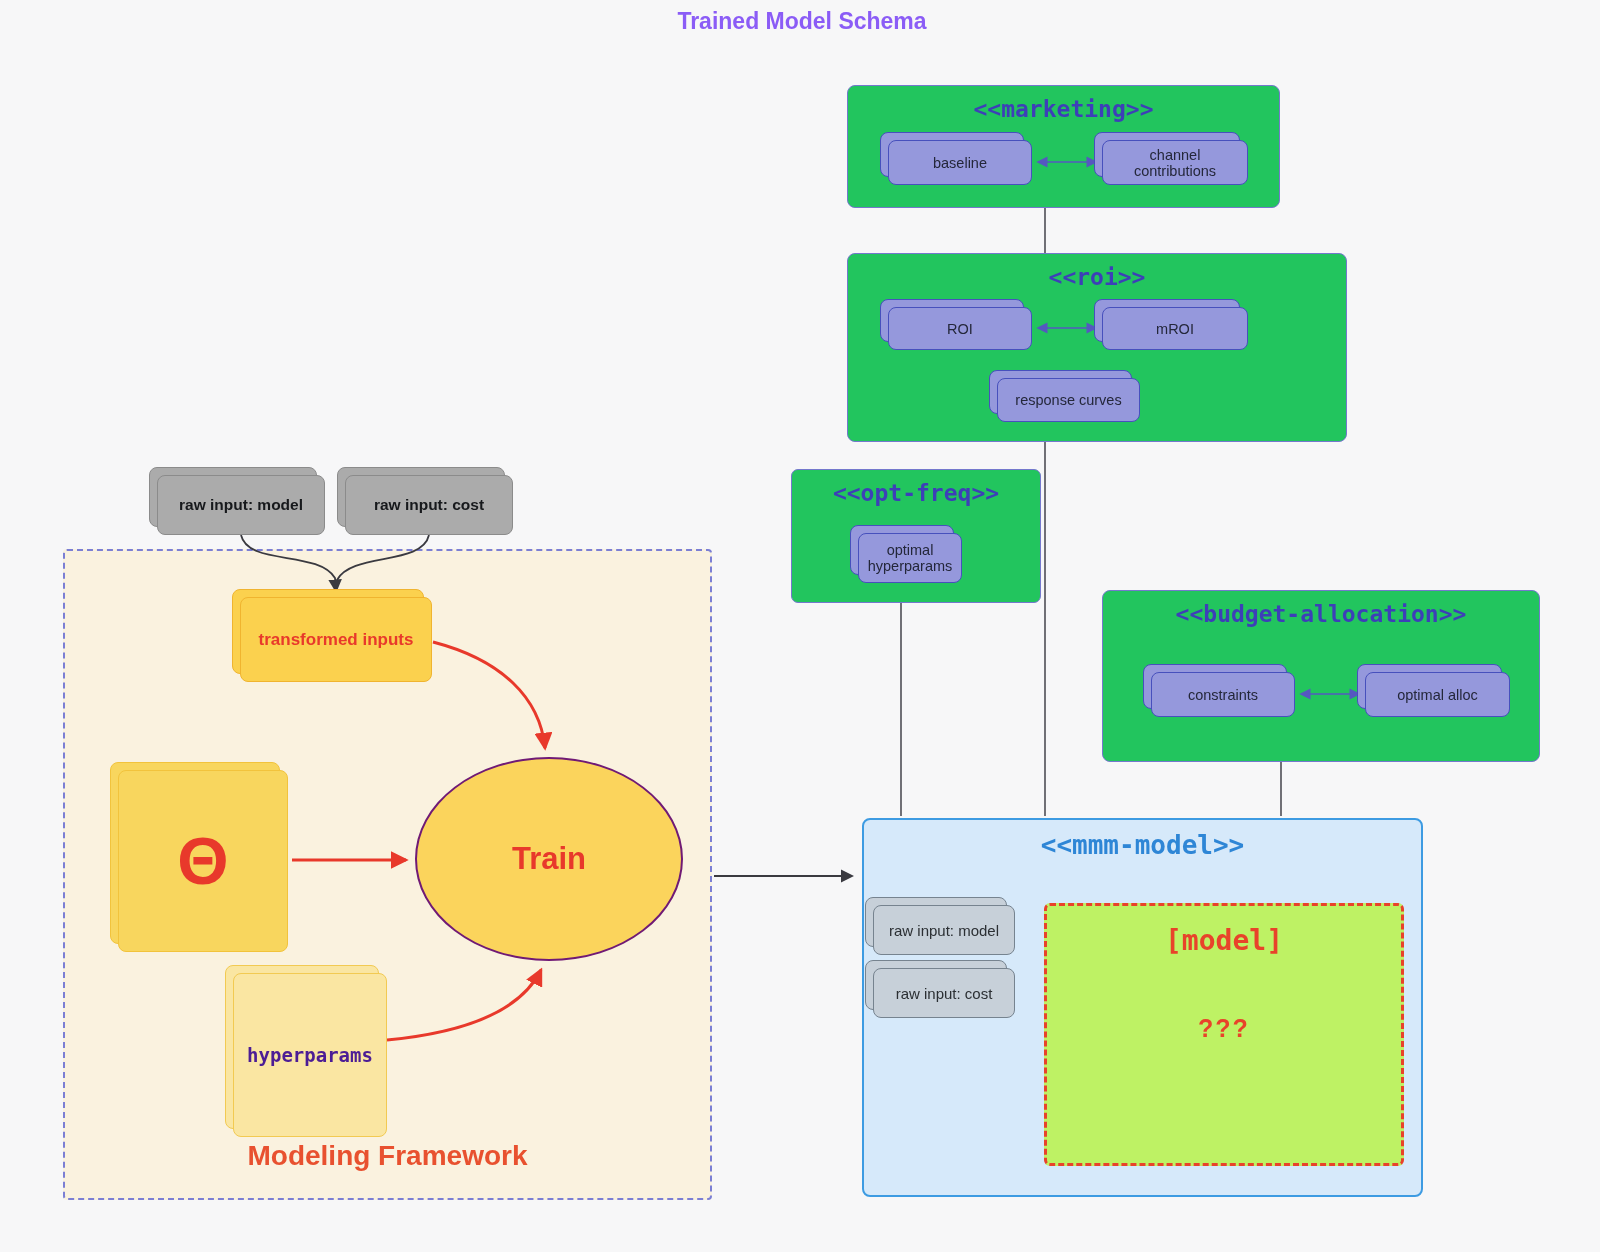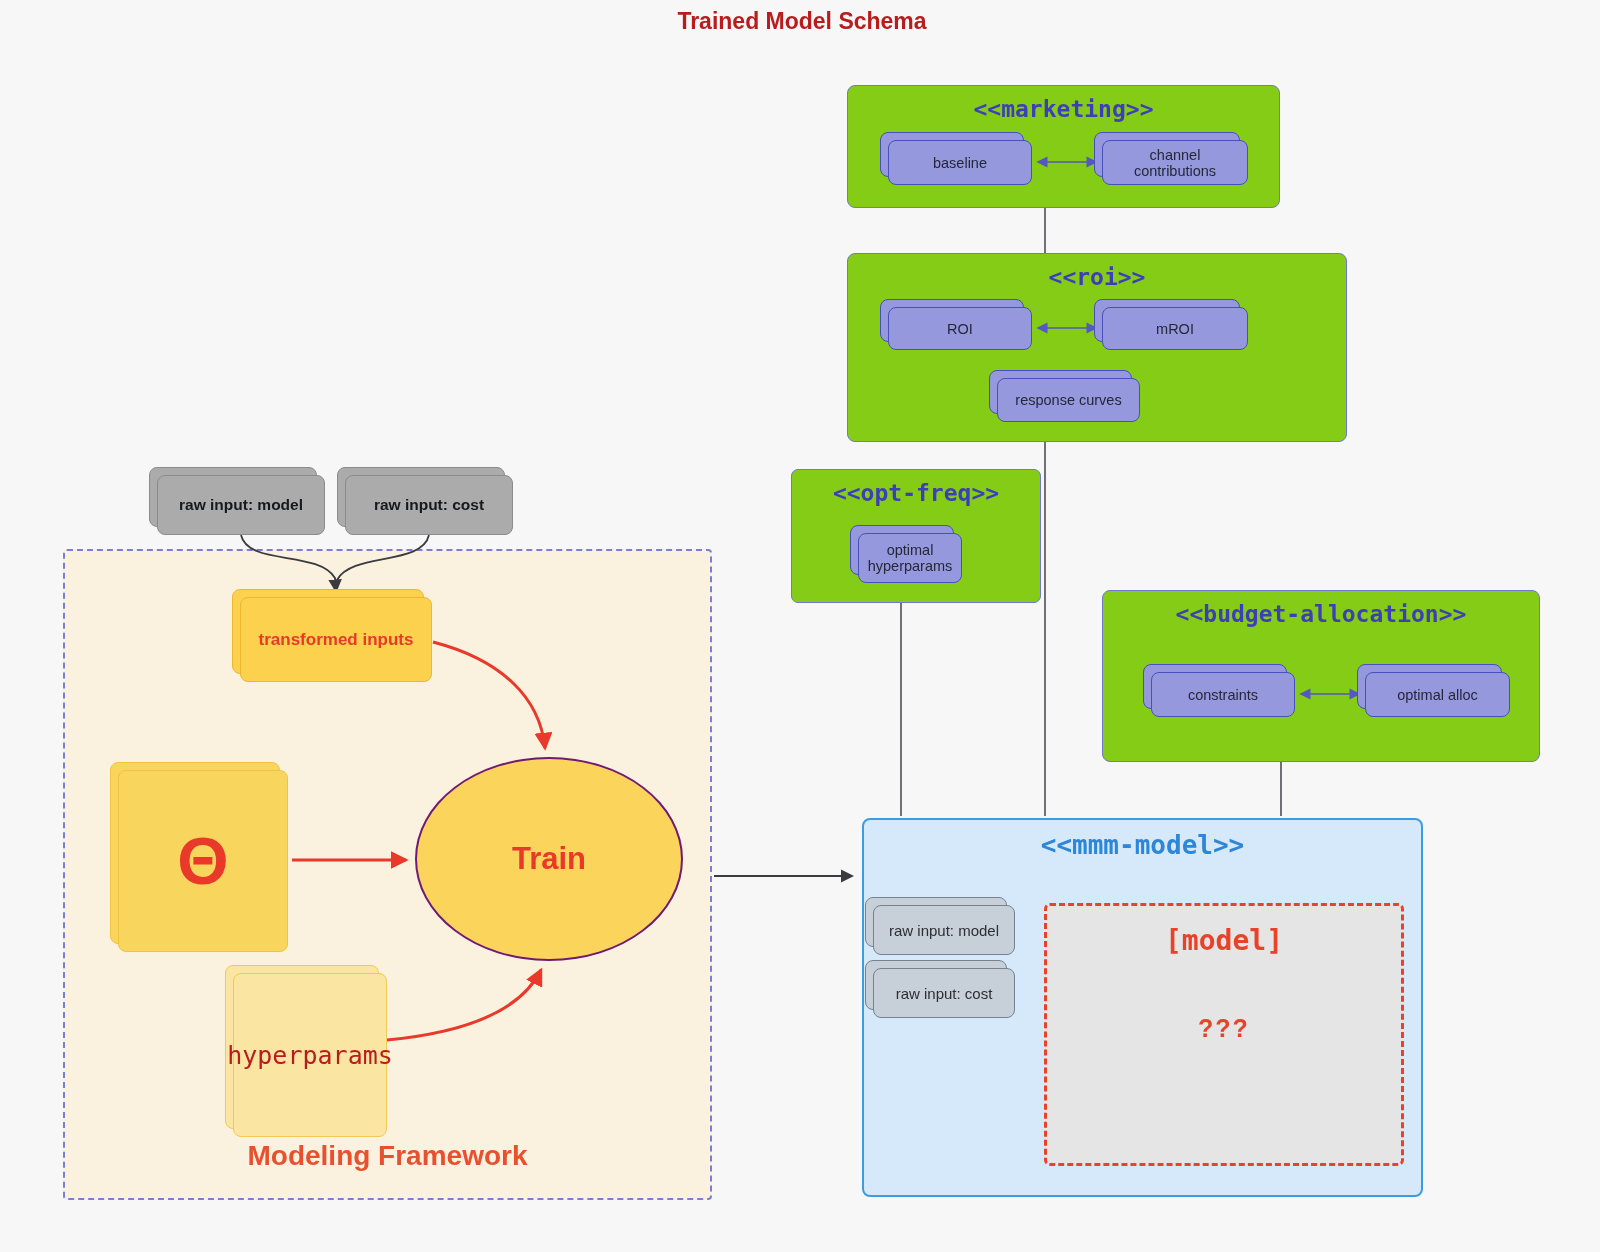--- a/index.html
+++ b/index.html
@@ -4,29 +4,29 @@
 <style>
   html,body{margin:0;padding:0;background:#f7f7f8;}
   #canvas{
     position:relative;width:1600px;height:1252px;background:#f7f7f8;
     font-family:"Liberation Sans","DejaVu Sans",sans-serif;overflow:hidden;
   }
   .abs{position:absolute;}
   
   .diagram-title{
     left:4px;right:0;top:8px;text-align:center;
-    font-size:23px;font-weight:bold;color:#b91c1c;z-index:4;
+    font-size:23px;font-weight:bold;color:#8b5cf6;z-index:4;
   }
   
   .container{border-radius:8px;z-index:1;box-sizing:border-box;}
   .container .hdr{
     position:absolute;left:0;right:0;top:10px;text-align:center;
     font-family:"DejaVu Sans Mono","Liberation Mono",monospace;font-weight:bold;
   }
-  .c-purple{background:#84cc16;border:1.5px solid #7478cd;}
+  .c-purple{background:#22c55e;border:1.5px solid #7478cd;}
   .c-purple .hdr{color:#3d3fb8;font-size:23px;}
   .c-framework{background:#faf2df;border:2px dashed #7b7fd4;border-radius:4px;}
   .c-mmm{background:#d6e9fa;border:2px solid #3d9be2;}
   .c-mmm .hdr{color:#2e86d6;font-size:26px;}
   .framework-caption{
     left:63px;top:1140px;width:649px;text-align:center;
     font-size:28px;font-weight:bold;color:#e8512f;z-index:2;
   }
   
   .node{
@@ -45,29 +45,29 @@
   .n-gray-light{--fill:#c7d0d9;--stroke:#76838f;}
   .n-gray-light .lbl{font-size:15px;color:#2b2f33;}
   .n-purple{--fill:#9598dc;--stroke:#4750bd;}
   .n-purple .lbl{font-size:14.5px;color:#24273a;}
   .n-yellow{--fill:#fbd14e;--stroke:#f0b42f;}
   .n-yellow .lbl{font-weight:bold;font-size:17px;color:#e8392b;}
   .n-yellow-sq{--fill:#f8d65e;--stroke:#f2c33c;}
   .n-yellow-pale{--fill:#fae6a2;--stroke:#f2ca52;}
   .theta-glyph{font-size:66px;font-weight:800;color:#e8392b;}
   .hyper-lbl{font-family:"DejaVu Sans Mono","Liberation Mono",monospace;
-    font-weight:normal;font-size:25px;color:#b91c1c;}
+    font-weight:bold;font-size:19px;color:#4c1d95;}
   .train-ellipse{
     border-radius:50%;background:#fbd45c;border:2px solid #701a75;z-index:3;
     display:flex;align-items:center;justify-content:center;
   }
   .train-ellipse .lbl{font-size:31px;font-weight:bold;color:#e8392b;}
   
   .khaki{
-    background:#e5e5e5;border:3px dashed #e8432a;border-radius:6px;z-index:2;
+    background:#bef264;border:3px dashed #e8432a;border-radius:6px;z-index:2;
   }
   .khaki .model-lbl{
     position:absolute;left:0;right:0;top:18px;text-align:center;
     font-family:"DejaVu Sans Mono","Liberation Mono",monospace;
     font-weight:bold;font-size:28px;color:#e8432a;
   }
   .khaki .qqq-lbl{
     position:absolute;left:0;right:0;top:108px;text-align:center;
     font-weight:bold;font-size:25px;color:#e8432a;letter-spacing:2px;
   }

